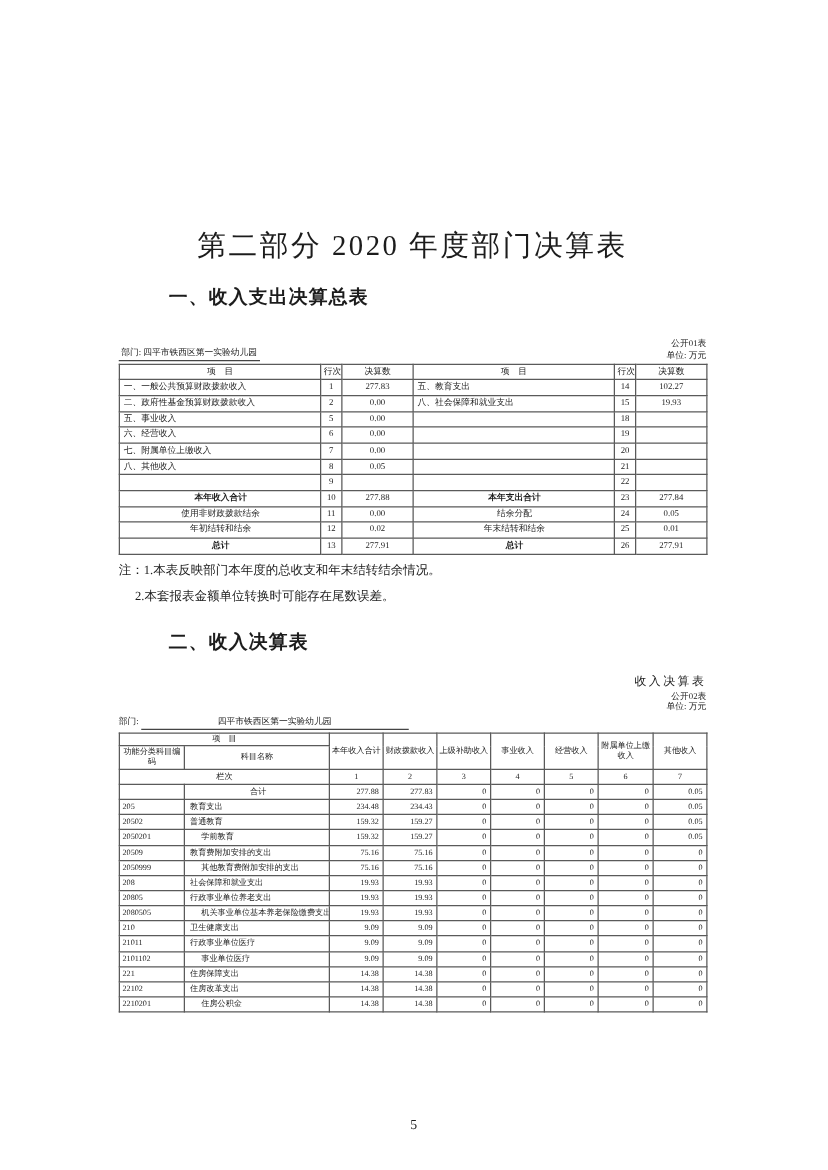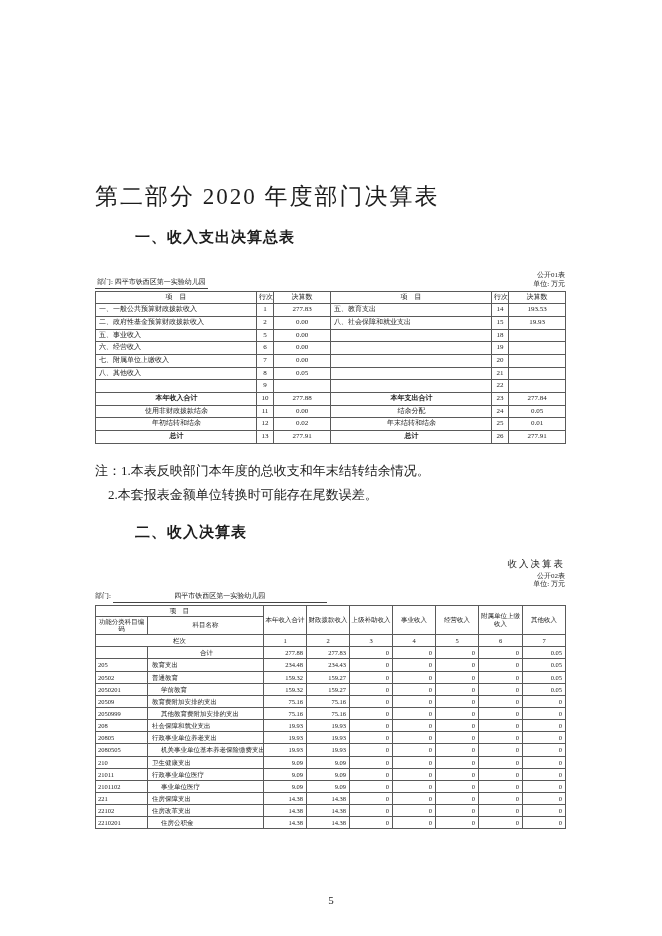--- a/index.html
+++ b/index.html
@@ -3,21 +3,21 @@
 <meta charset="utf-8">
 <style>
   html,body { margin:0; padding:0; }
   body {
     width:662px; height:936px; background:#ffffff; color:#1c1c1c;
     font-family:"Liberation Serif","DejaVu Serif",serif;
     position:relative; overflow:hidden;
   }
   .content { width:470px; margin-left:95px; padding-top:182px; }
 
-  .doc-title { font-size:23px; letter-spacing:2px; line-height:30px; }
+  .doc-title { text-align:center; font-size:23px; letter-spacing:2px; line-height:30px; }
 
   .h-sec {
     font-family:"Liberation Sans","DejaVu Sans",sans-serif;
     font-weight:700; font-size:15px; margin:16px 0 0 40px; letter-spacing:1px;
   }
 
   .meta1 { margin-top:24px; font-size:7px; display:flex; justify-content:space-between; align-items:flex-end; line-height:1.25; }
   .meta-right { text-align:right; }
   .u { border-bottom:1px solid #444; padding:0 2px 1px 2px; }
 
@@ -25,21 +25,21 @@
   td,th { border:1px solid #5a5a5a; padding:2px 2px; font-weight:400; overflow:hidden; white-space:nowrap; line-height:1.1; }
 
   .t1 { font-size:7px; }
   .t1 th { text-align:center; }
   .t1 .lbl { text-align:left; padding-left:3px; }
   .t1 .rn  { text-align:center; padding-left:0; padding-right:0; }
   .t1 .amt { text-align:center; }
   .c  { text-align:center !important; }
   .b  { font-weight:700 !important; }
 
-  .notes { font-size:13px; margin-top:19px; line-height:1.2; }
+  .notes { font-size:10px; margin-top:7px; line-height:1.2; }
   .notes .note-line2 { margin-top:9px; padding-left:13px; }
 
   .h-sec2 { margin-top:20px; }
 
   .t2-title { text-align:right; font-size:9.5px; margin-top:16px; letter-spacing:2px; }
   .meta2-code { text-align:right; font-size:7px; margin-top:1px; line-height:1.2; }
   .meta2-row { display:flex; justify-content:space-between; align-items:flex-end; font-size:7px; margin-top:2px; }
 
   .t2 { font-size:6.5px; }
   .t2 th { text-align:center; white-space:normal; padding:1px; line-height:1.2; }
@@ -91,21 +91,21 @@
       <th>行次</th>
       <th>决算数</th>
     </tr>
 
       <tr>
         <td class="lbl">一、一般公共预算财政拨款收入</td>
         <td class="rn">1</td>
         <td class="amt">277.83</td>
         <td class="lbl">五、教育支出</td>
         <td class="rn">14</td>
-        <td class="amt">193.53</td>
+        <td class="amt">102.27</td>
       </tr>
 
       <tr>
         <td class="lbl">二、政府性基金预算财政拨款收入</td>
         <td class="rn">2</td>
         <td class="amt">0.00</td>
         <td class="lbl">八、社会保障和就业支出</td>
         <td class="rn">15</td>
         <td class="amt">19.93</td>
       </tr>

